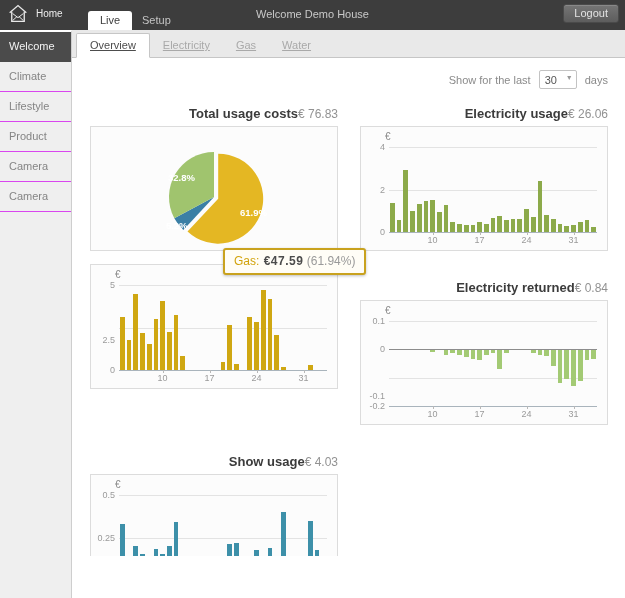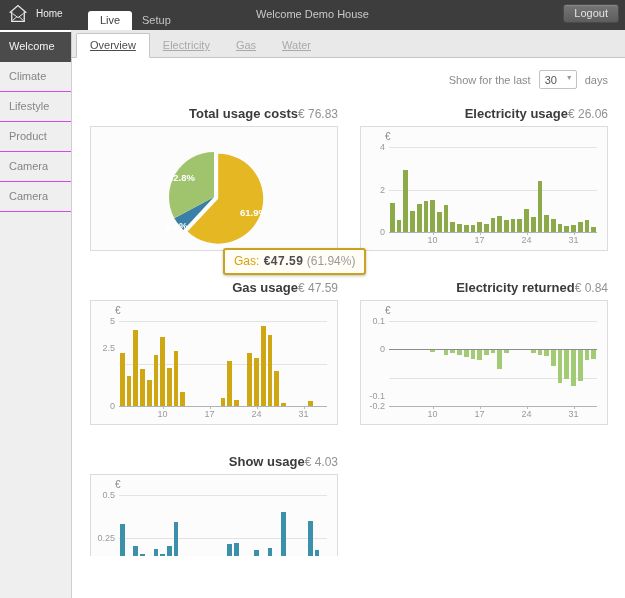--- a/index.html
+++ b/index.html
@@ -191,30 +191,26 @@
             <div class="xlabel" style="left: 105.6px; top: 108px;">17</div>
             <div class="xtick" style="left: 165.5px; top: 105px;"></div>
             <div class="xlabel" style="left: 152.5px; top: 108px;">24</div>
             <div class="xtick" style="left: 212.5px; top: 105px;"></div>
             <div class="xlabel" style="left: 199.5px; top: 108px;">31</div>
           </div>
       </div>
     </div>
 
     <div class="cell">
-      <div class="chart-head">
-        <span class="chart-title">Gas usage</span>
-        <span class="chart-total">€ 47.59</span>
-      </div>
       <div class="panel">
         <div class="chart-body">
             <div class="gridline axis" style="left: 28px; width: 208px; top: 105px;"></div>
             <div class="ylabel" style="top: 100px;">0</div>
             <div class="gridline" style="left: 28px; width: 208px; top: 62.5px;"></div>
-            <div class="ylabel" style="top: 42px;">2.5</div>
+            <div class="ylabel" style="top: 70px;">2.5</div>
             <div class="gridline" style="left: 28px; width: 208px; top: 20px;"></div>
             <div class="ylabel" style="top: 15px;">5</div>
             <div class="cur">€</div>
             <div class="bar" style="left: 29px; width: 4.71px; height: 52.7px; top: 52.3px; background: rgb(207, 167, 18);"></div>
             <div class="bar" style="left: 35.71px; width: 4.71px; height: 29.75px; top: 75.25px; background: rgb(207, 167, 18);"></div>
             <div class="bar" style="left: 42.42px; width: 4.71px; height: 76.5px; top: 28.5px; background: rgb(207, 167, 18);"></div>
             <div class="bar" style="left: 49.13px; width: 4.71px; height: 37.4px; top: 67.6px; background: rgb(207, 167, 18);"></div>
             <div class="bar" style="left: 55.84px; width: 4.71px; height: 26.35px; top: 78.65px; background: rgb(207, 167, 18);"></div>
             <div class="bar" style="left: 62.55px; width: 4.71px; height: 51px; top: 54px; background: rgb(207, 167, 18);"></div>
             <div class="bar" style="left: 69.26px; width: 4.71px; height: 68.85px; top: 36.15px; background: rgb(207, 167, 18);"></div>

